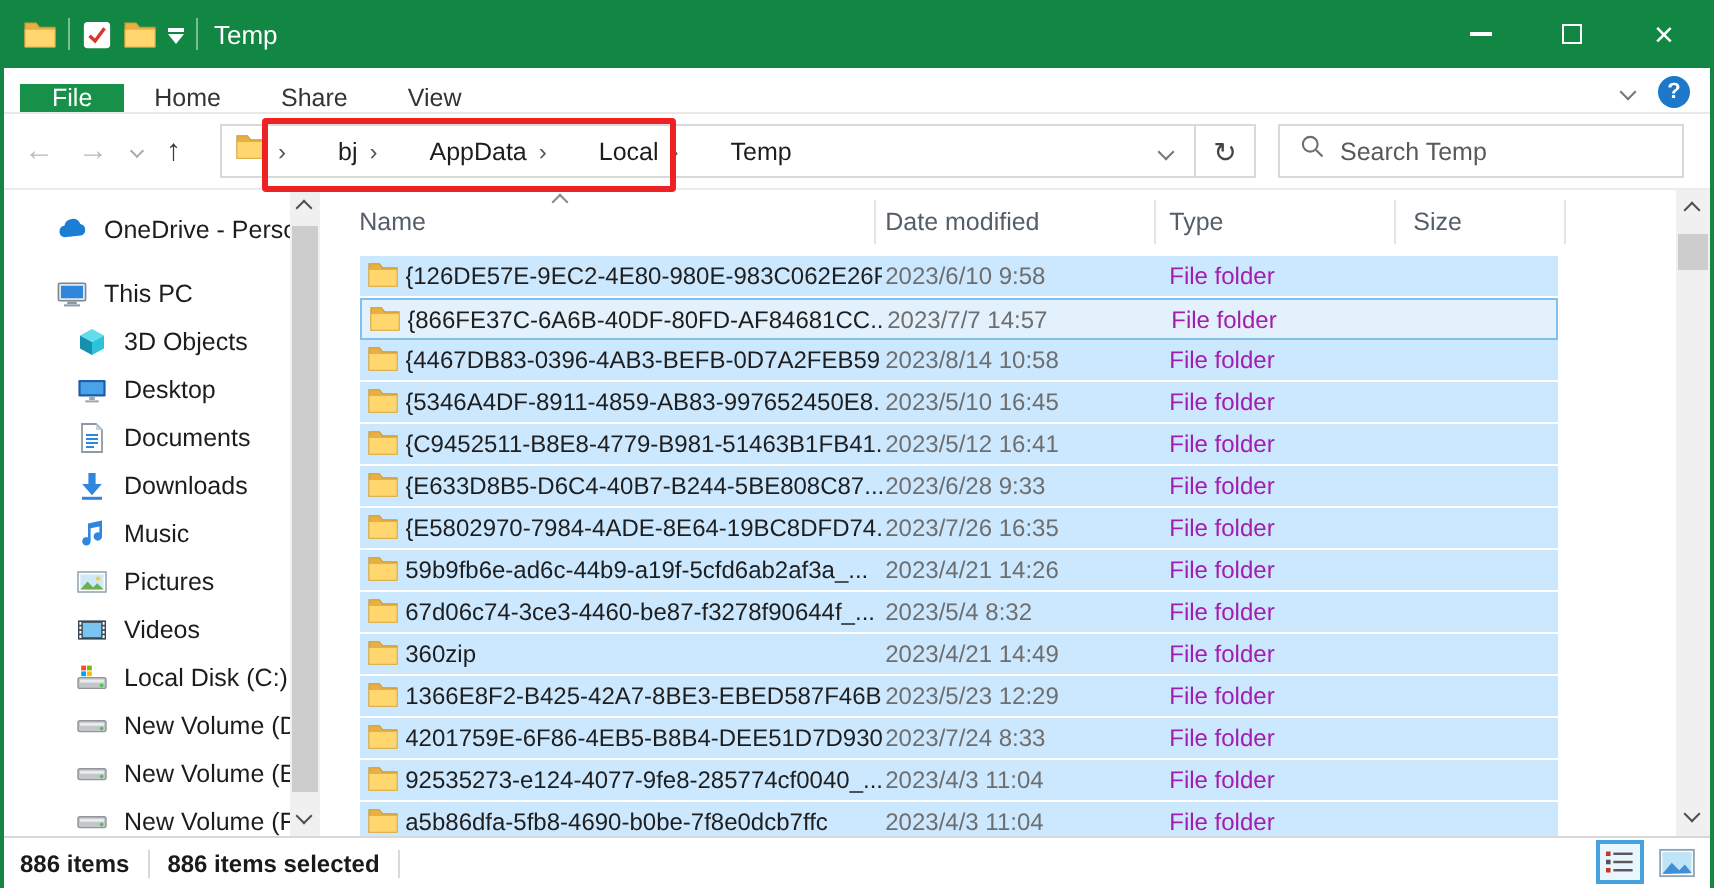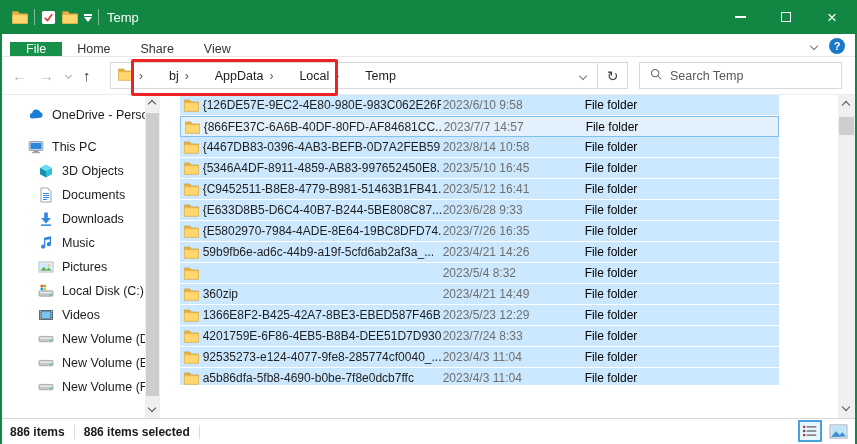--- a/index.html
+++ b/index.html
@@ -85,21 +85,21 @@
   .sortmark { position:absolute; left:115px; top:3px; width:6px; height:6px;
     border-right:1.3px solid #8a8a8a; border-bottom:1.3px solid #8a8a8a; transform:rotate(-135deg); }
   .rows { position:relative; height:290px; overflow:hidden; }
   .row { position:relative; height:21px; margin-left:18px; width:599px; background:#cce8ff;
     border-bottom:1px solid #fff; }
   .row.focused { background:#e3f1fc; border:1px solid #7fc0ee; }
   .row .fic { position:absolute; left:4px; top:3px; }
   .row .nm { position:absolute; left:23px; top:3px; font-size:12px; color:#1e1e1e; white-space:nowrap;
     max-width:238px; overflow:hidden; }
   .row .dt { position:absolute; left:263px; top:3px; font-size:12px; color:#6e6e6e; white-space:nowrap; }
-  .row .tp { position:absolute; left:405px; top:3px; font-size:12px; color:#000000; white-space:nowrap; }
+  .row .tp { position:absolute; left:405px; top:3px; font-size:12px; color:#a21caf; white-space:nowrap; }
 
   
   .vscroll { position:relative; width:17px; height:100%; background:#f0f0f0; }
   .vs-thumb { position:absolute; left:1px; top:22px; width:15px; height:18px; background:#cdcdcd; }
   .vs-up, .vs-dn { position:absolute; left:5px; width:6px; height:6px;
     border-right:1.5px solid #505050; border-bottom:1.5px solid #505050; }
   .vs-up { transform:rotate(-135deg); top:7px; }
   .vs-dn { transform:rotate(45deg); bottom:8px; }
 
   
@@ -228,20 +228,29 @@
       <div class="si lvl1">
         <span class="sic"><svg width="16" height="16" viewBox="0 0 16 16">
               <path d="M8 1.5 14 4.8 8 8 2 4.8z" fill="#63dcee"></path>
               <path d="M8 8v6.5L2 11.2V4.8z" fill="#1591ad"></path>
               <path d="M8 8v6.5l6-3.3V4.8z" fill="#2cc3da"></path>
             </svg></span>
         <span class="lbl">3D Objects</span>
       </div>
       <div class="si lvl1">
         <span class="sic"><svg width="16" height="16" viewBox="0 0 16 16">
+              <rect x="1.2" y="3" width="13.6" height="8.2" rx=".6" fill="#1f5fa8"></rect>
+              <rect x="2.3" y="4.1" width="11.4" height="6" fill="#4aa3e8"></rect>
+              <rect x="6.6" y="11.4" width="2.8" height="1.6" fill="#9aa7b2"></rect>
+              <rect x="4.6" y="13.2" width="6.8" height="1" fill="#9aa7b2"></rect>
+            </svg></span>
+        <span class="lbl">Desktop</span>
+      </div>
+      <div class="si lvl1">
+        <span class="sic"><svg width="16" height="16" viewBox="0 0 16 16">
               <path d="M3 1h7l3 3v11H3z" fill="#fff" stroke="#8d9aa5" stroke-width=".9"></path>
               <path d="M10 1l3 3h-3z" fill="#c7d3dc"></path>
               <g stroke="#2f86dd" stroke-width="1">
                 <path d="M5 6.5h6M5 8.5h6M5 10.5h6M5 12.5h4" fill="none"></path>
               </g>
             </svg></span>
         <span class="lbl">Documents</span>
       </div>
       <div class="si lvl1">
         <span class="sic"><svg width="16" height="16" viewBox="0 0 16 16">
@@ -257,54 +266,54 @@
         <span class="lbl">Music</span>
       </div>
       <div class="si lvl1">
         <span class="sic"><svg width="16" height="16" viewBox="0 0 16 16">
               <rect x="1" y="3" width="14" height="10" fill="#fff" stroke="#9aa7b2" stroke-width=".8"></rect>
               <rect x="2.2" y="4.2" width="11.6" height="7.6" fill="#cfe9fb"></rect>
               <path d="M2.2 11.8l3.6-4 2.8 3 2-2.2 3.2 3.2z" fill="#67b24e"></path>
               <circle cx="11" cy="6.3" r="1.1" fill="#f4c84c"></circle>
             </svg></span>
         <span class="lbl">Pictures</span>
-      </div>
-      <div class="si lvl1">
-        <span class="sic"><svg width="16" height="16" viewBox="0 0 16 16">
-              <g>
-                <rect x="2.6" y="1.8" width="2.4" height="2.4" fill="#f25022"></rect>
-                <rect x="5.5" y="1.8" width="2.4" height="2.4" fill="#7fba00"></rect>
-                <rect x="2.6" y="4.7" width="2.4" height="2.4" fill="#00a4ef"></rect>
-                <rect x="5.5" y="4.7" width="2.4" height="2.4" fill="#ffb900"></rect>
-              </g>
-              <rect x="1" y="7.8" width="14" height="5.4" rx="1" fill="#c3c7cb" stroke="#8f959b" stroke-width=".7"></rect>
-              <rect x="2" y="8.8" width="12" height="1.5" fill="#e8eaec"></rect>
-              <circle cx="12.8" cy="11.7" r=".9" fill="#47c64a"></circle>
-            </svg></span>
-        <span class="lbl">Local Disk (C:)</span>
       </div>
       <div class="si lvl1">
         <span class="sic"><svg width="16" height="16" viewBox="0 0 16 16">
               <rect x="1" y="3.2" width="14" height="9.6" fill="#3c4653"></rect>
               <rect x="3.4" y="4.4" width="9.2" height="7.2" fill="#7ac5ef"></rect>
               <g fill="#fff">
                 <rect x="1.7" y="4" width="1" height="1.4"></rect>
                 <rect x="1.7" y="6.2" width="1" height="1.4"></rect>
                 <rect x="1.7" y="8.4" width="1" height="1.4"></rect>
                 <rect x="1.7" y="10.6" width="1" height="1.4"></rect>
                 <rect x="13.3" y="4" width="1" height="1.4"></rect>
                 <rect x="13.3" y="6.2" width="1" height="1.4"></rect>
                 <rect x="13.3" y="8.4" width="1" height="1.4"></rect>
                 <rect x="13.3" y="10.6" width="1" height="1.4"></rect>
               </g>
             </svg></span>
         <span class="lbl">Videos</span>
       </div>
       <div class="si lvl1">
         <span class="sic"><svg width="16" height="16" viewBox="0 0 16 16">
+              <g>
+                <rect x="2.6" y="1.8" width="2.4" height="2.4" fill="#f25022"></rect>
+                <rect x="5.5" y="1.8" width="2.4" height="2.4" fill="#7fba00"></rect>
+                <rect x="2.6" y="4.7" width="2.4" height="2.4" fill="#00a4ef"></rect>
+                <rect x="5.5" y="4.7" width="2.4" height="2.4" fill="#ffb900"></rect>
+              </g>
+              <rect x="1" y="7.8" width="14" height="5.4" rx="1" fill="#c3c7cb" stroke="#8f959b" stroke-width=".7"></rect>
+              <rect x="2" y="8.8" width="12" height="1.5" fill="#e8eaec"></rect>
+              <circle cx="12.8" cy="11.7" r=".9" fill="#47c64a"></circle>
+            </svg></span>
+        <span class="lbl">Local Disk (C:)</span>
+      </div>
+      <div class="si lvl1">
+        <span class="sic"><svg width="16" height="16" viewBox="0 0 16 16">
               <rect x="1" y="5.4" width="14" height="5.4" rx="1" fill="#c3c7cb" stroke="#8f959b" stroke-width=".7"></rect>
               <rect x="2" y="6.4" width="12" height="1.5" fill="#e8eaec"></rect>
               <circle cx="12.8" cy="9.3" r=".9" fill="#47c64a"></circle>
             </svg></span>
         <span class="lbl">New Volume (D:)</span>
       </div>
       <div class="si lvl1">
         <span class="sic"><svg width="16" height="16" viewBox="0 0 16 16">
               <rect x="1" y="5.4" width="14" height="5.4" rx="1" fill="#c3c7cb" stroke="#8f959b" stroke-width=".7"></rect>
               <rect x="2" y="6.4" width="12" height="1.5" fill="#e8eaec"></rect>
@@ -321,20 +330,31 @@
         <span class="lbl">New Volume (F:)</span>
       </div>
       <div class="sb-scroll">
         <span class="scroll-chev-up"></span>
         <div class="sb-thumb" style="top:18px;height:283px;"></div>
         <span class="scroll-chev-dn"></span>
       </div>
     </div>
 
     <div class="filepane">
+      <div class="colheaders">
+        <span class="sortmark"></span>
+        <span class="colh" style="left:18px">Name</span>
+        <span class="hsep" style="left:275px"></span>
+        <span class="colh" style="left:281px">Date modified</span>
+        <span class="hsep" style="left:415px"></span>
+        <span class="colh" style="left:423px">Type</span>
+        <span class="hsep" style="left:535px"></span>
+        <span class="colh" style="left:545px">Size</span>
+        <span class="hsep" style="left:620px"></span>
+      </div>
       <div class="rows">
         <div class="row">
             <span class="fic"><svg width="15" height="13" viewBox="0 0 16 13">
                 <use href="#i-folder"></use>
               </svg></span>
             <span class="nm">{126DE57E-9EC2-4E80-980E-983C062E26F6}</span>
             <span class="dt">2023/6/10 9:58</span>
             <span class="tp">File folder</span>
           </div>
         <div class="row focused">
@@ -390,20 +410,21 @@
                 <use href="#i-folder"></use>
               </svg></span>
             <span class="nm">59b9fb6e-ad6c-44b9-a19f-5cfd6ab2af3a_...</span>
             <span class="dt">2023/4/21 14:26</span>
             <span class="tp">File folder</span>
           </div>
         <div class="row">
             <span class="fic"><svg width="15" height="13" viewBox="0 0 16 13">
                 <use href="#i-folder"></use>
               </svg></span>
+            <span class="nm">67d06c74-3ce3-4460-be87-f3278f90644f_...</span>
             <span class="dt">2023/5/4 8:32</span>
             <span class="tp">File folder</span>
           </div>
         <div class="row">
             <span class="fic"><svg width="15" height="13" viewBox="0 0 16 13">
                 <use href="#i-folder"></use>
               </svg></span>
             <span class="nm">360zip</span>
             <span class="dt">2023/4/21 14:49</span>
             <span class="tp">File folder</span>

